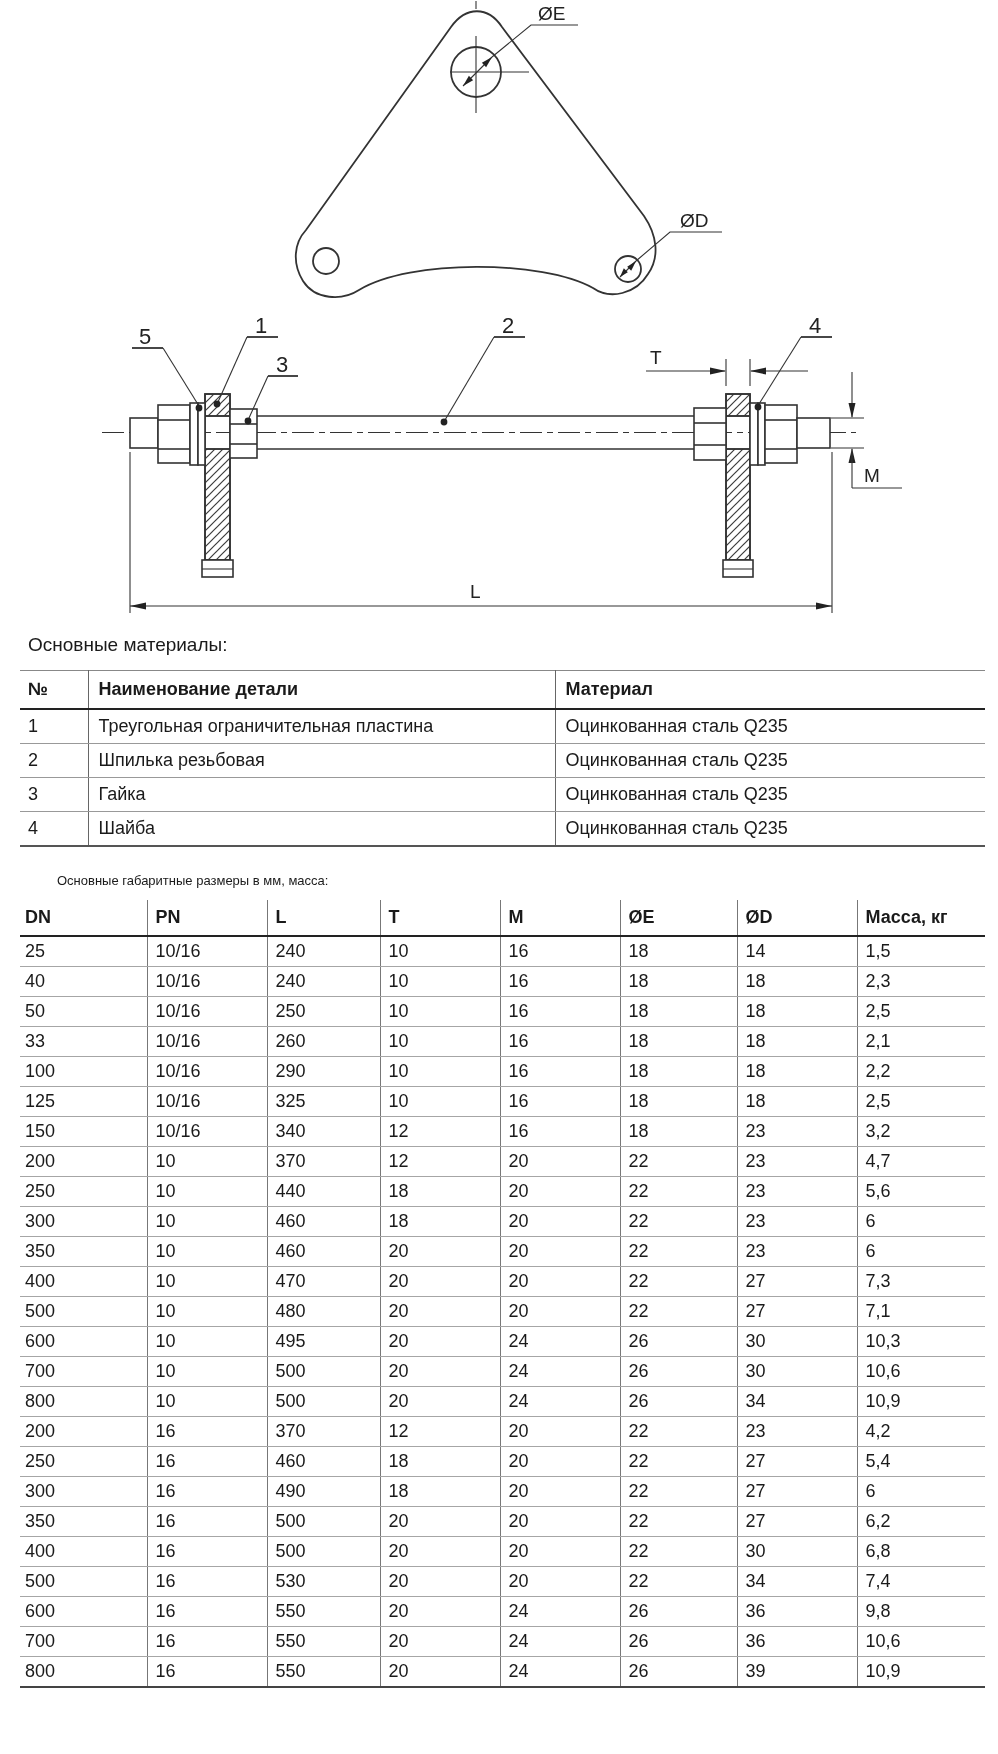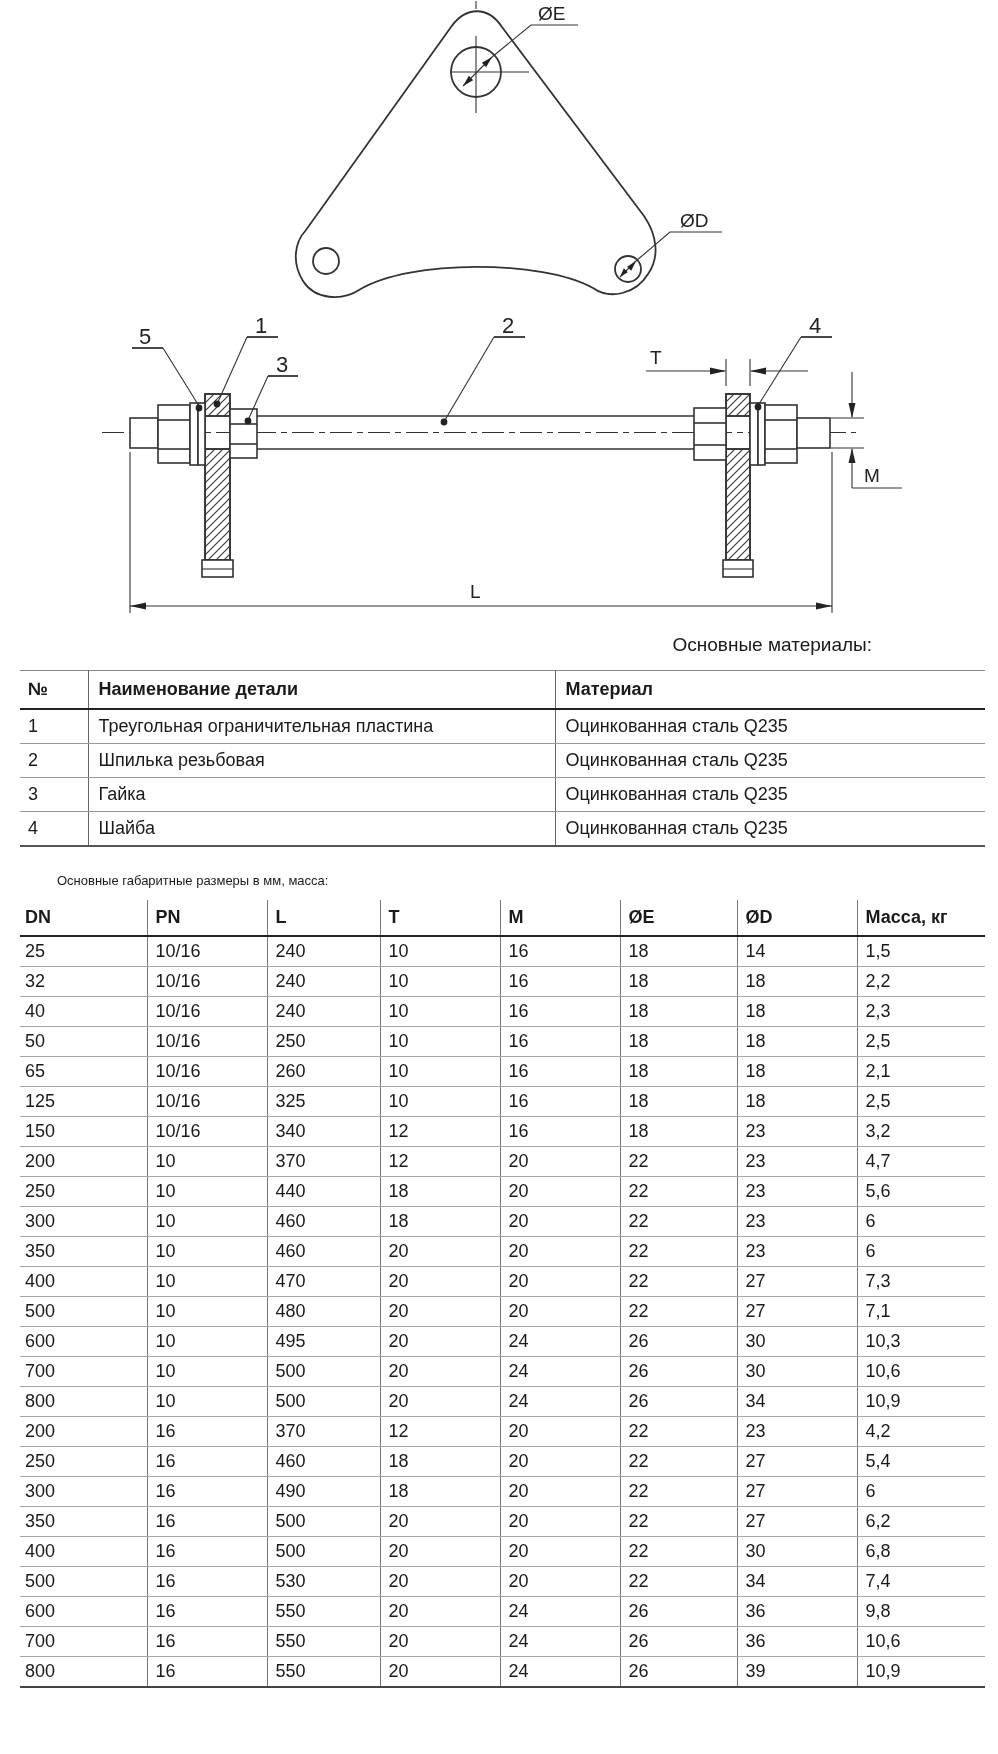--- a/index.html
+++ b/index.html
@@ -2,21 +2,21 @@
 <html><head>
 <meta charset="utf-8">
 <style>
   html,body { margin:0; padding:0; background:#ffffff; }
   body { width:998px; font-family:"Liberation Sans", sans-serif; color:#1a1a1a; }
 
   .sheet { width:872px; }
 
   svg text { font-family:"Liberation Sans", sans-serif; fill:#222; }
 
-  .title1 { font-size:19px; margin:10px 0 0 28px;text-align:right; }
+  .title1 { font-size:19px; margin:10px 0 0 28px; }
   .title2 { font-size:13px; margin:26px 0 12px 57px; }
 
   table { border-collapse:collapse; table-layout:fixed; }
 
   .materials { width:965px; margin:14px 0 0 20px; }
   .materials th, .materials td { text-align:left; font-size:18px; overflow:hidden; white-space:nowrap; }
   .materials thead th { font-weight:bold; border-top:1px solid #888; border-bottom:2px solid #222; padding:8px 0 8px 10px; }
   .materials tbody td { border-bottom:1px solid #999; padding:6px 0 6px 10px; }
   .materials tbody tr:last-child td { border-bottom:2px solid #555; }
   .materials th:nth-child(1), .materials td:nth-child(1),
@@ -270,58 +270,58 @@
           <td>25</td>
           <td>10/16</td>
           <td>240</td>
           <td>10</td>
           <td>16</td>
           <td>18</td>
           <td>14</td>
           <td>1,5</td>
         </tr>
         <tr>
-          <td>32</td>
+          <td>40</td>
           <td>10/16</td>
           <td>240</td>
           <td>10</td>
           <td>16</td>
           <td>18</td>
           <td>18</td>
+          <td>2,3</td>
+        </tr>
+        <tr>
+          <td>50</td>
+          <td>10/16</td>
+          <td>250</td>
+          <td>10</td>
+          <td>16</td>
+          <td>18</td>
+          <td>18</td>
+          <td>2,5</td>
+        </tr>
+        <tr>
+          <td>33</td>
+          <td>10/16</td>
+          <td>260</td>
+          <td>10</td>
+          <td>16</td>
+          <td>18</td>
+          <td>18</td>
+          <td>2,1</td>
+        </tr>
+        <tr>
+          <td>100</td>
+          <td>10/16</td>
+          <td>290</td>
+          <td>10</td>
+          <td>16</td>
+          <td>18</td>
+          <td>18</td>
           <td>2,2</td>
-        </tr>
-        <tr>
-          <td>40</td>
-          <td>10/16</td>
-          <td>240</td>
-          <td>10</td>
-          <td>16</td>
-          <td>18</td>
-          <td>18</td>
-          <td>2,3</td>
-        </tr>
-        <tr>
-          <td>50</td>
-          <td>10/16</td>
-          <td>250</td>
-          <td>10</td>
-          <td>16</td>
-          <td>18</td>
-          <td>18</td>
-          <td>2,5</td>
-        </tr>
-        <tr>
-          <td>65</td>
-          <td>10/16</td>
-          <td>260</td>
-          <td>10</td>
-          <td>16</td>
-          <td>18</td>
-          <td>18</td>
-          <td>2,1</td>
         </tr>
         <tr>
           <td>125</td>
           <td>10/16</td>
           <td>325</td>
           <td>10</td>
           <td>16</td>
           <td>18</td>
           <td>18</td>
           <td>2,5</td>

